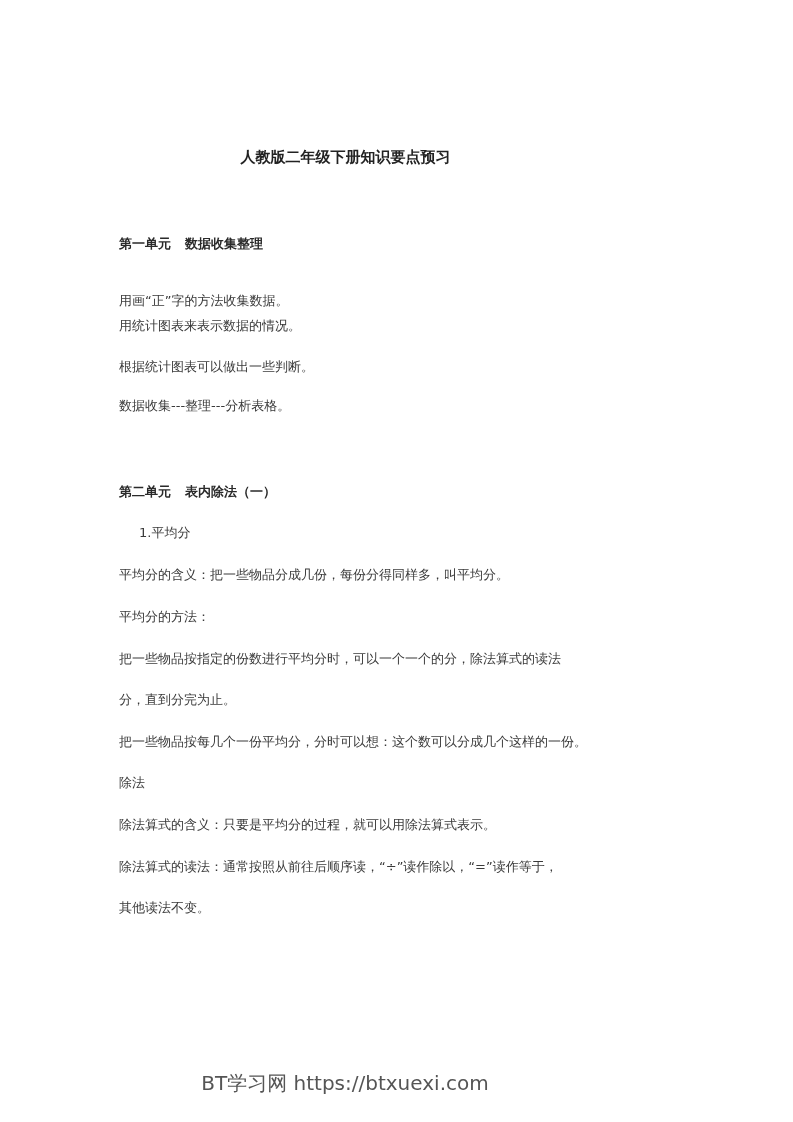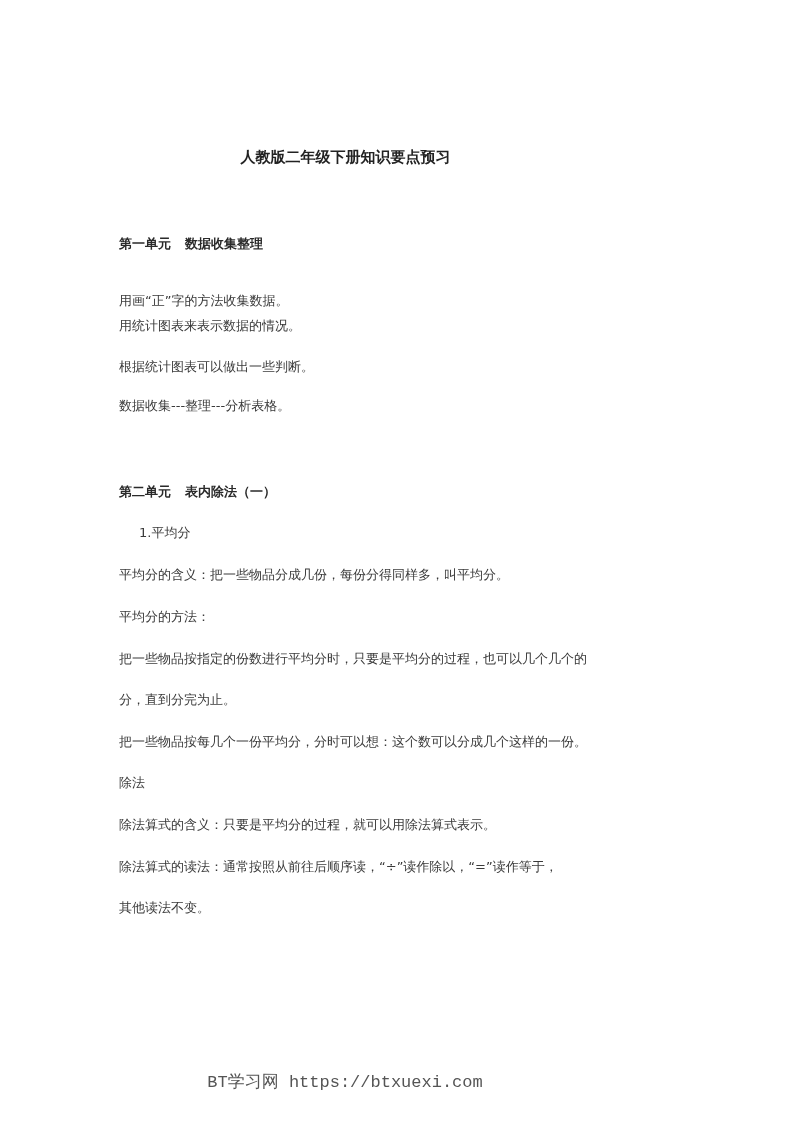--- a/index.html
+++ b/index.html
@@ -47,23 +47,22 @@
     .heading .gap {
       display: inline-block;
       width: 14px;
     }
     .footer {
       position: absolute;
       top: 1070px;
       left: 0;
       width: 690px;
       text-align: center;
-      font-size: 17px;
+      font-size: 20px;
       color: #555555;
-      font-family: Liberation Mono, monospace;
     }
   </style>
 </head>
 <body>
 
 <div class="page">
 
   <div class="doc-title">人教版二年级下册知识要点预习</div>
 
   <div class="line heading" style="top:234px;">
@@ -73,21 +72,21 @@
   <div class="line" style="top:316px;">用统计图表来表示数据的情况。</div>
   <div class="line" style="top:357px;">根据统计图表可以做出一些判断。</div>
   <div class="line" style="top:396px;">数据收集---整理---分析表格。</div>
 
   <div class="line heading" style="top:482px;">
     <span>第二单元</span><span class="gap"></span><span>表内除法（一）</span>
   </div>
   <div class="line" style="top:523px;margin-left:20px;">1.平均分</div>
   <div class="line" style="top:565px;">平均分的含义：把一些物品分成几份，每份分得同样多，叫平均分。</div>
   <div class="line" style="top:607px;">平均分的方法：</div>
-  <div class="line" style="top:649px;">把一些物品按指定的份数进行平均分时，只要是平均分的过程，也可以几个几个的</div>
+  <div class="line" style="top:649px;">把一些物品按指定的份数进行平均分时，可以一个一个的分，除法算式的读法</div>
   <div class="line" style="top:690px;">分，直到分完为止。</div>
   <div class="line" style="top:732px;">把一些物品按每几个一份平均分，分时可以想：这个数可以分成几个这样的一份。</div>
   <div class="line" style="top:773px;">除法</div>
   <div class="line" style="top:815px;">除法算式的含义：只要是平均分的过程，就可以用除法算式表示。</div>
   <div class="line" style="top:857px;">除法算式的读法：通常按照从前往后顺序读，“÷”读作除以，“=”读作等于，</div>
   <div class="line" style="top:898px;">其他读法不变。</div>
 
   <div class="footer">BT学习网 https://btxuexi.com</div>
 </div>
 

